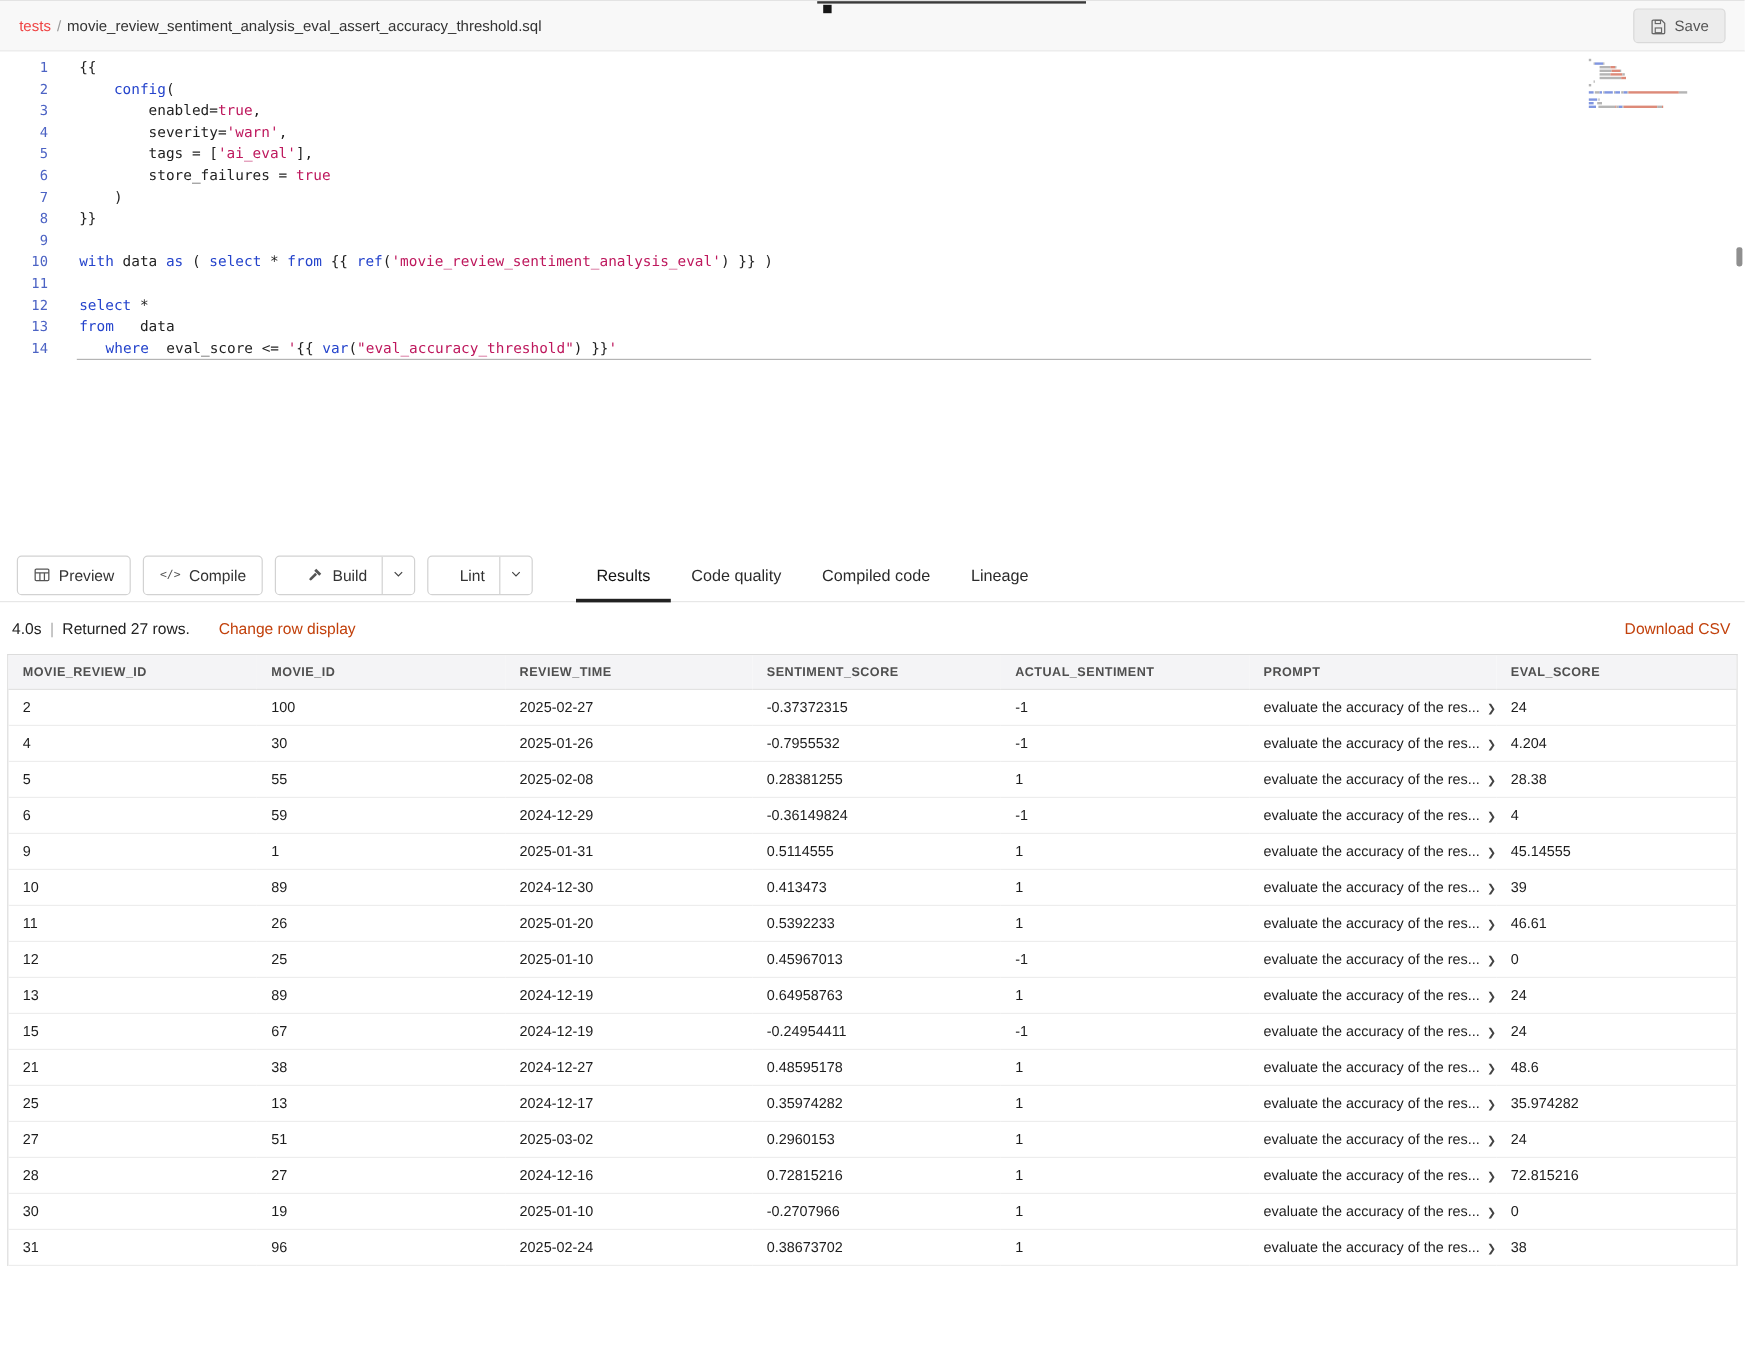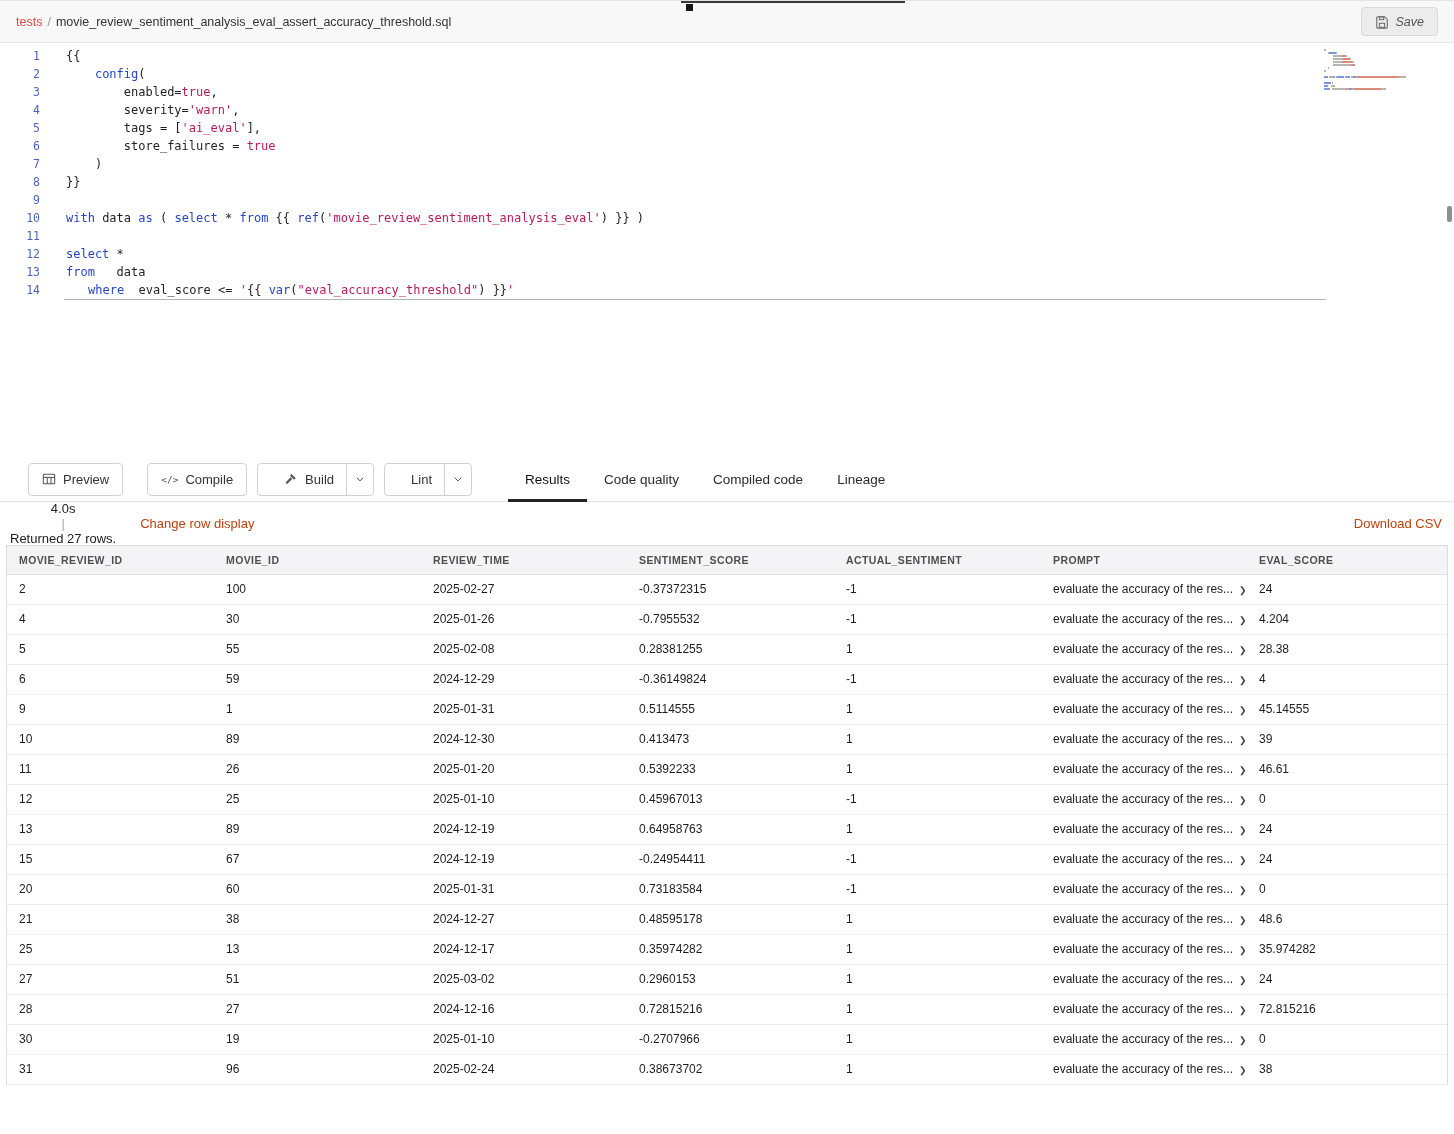--- a/index.html
+++ b/index.html
@@ -15,21 +15,21 @@
   .top-tab-icon { position:absolute; top:3px; left:686px; width:7px; height:7px; background:#161616; z-index:5; }
 
   
   .topbar { height:42px; background:#f8f8f8; border-bottom:1px solid #e6e6e6;
             display:flex; align-items:center; justify-content:space-between; padding:0 16px; }
   .breadcrumb { font-size:12.5px; }
   .breadcrumb .root { color:#ef4444; }
   .breadcrumb .sep { color:#999; margin:0 5px; }
   .breadcrumb .file { color:#333; }
   .save-btn { display:flex; align-items:center; gap:7px; background:#ececec; border:1px solid #d9d9d9;
-              border-radius:4px; height:29px; padding:0 13px; font-size:12.5px; color:#555; cursor:pointer;font-style:italic; }
+              border-radius:4px; height:29px; padding:0 13px; font-size:12.5px; color:#555; cursor:pointer; }
   .save-btn svg { display:block; }
 
   
   .editor { position:relative; height:414px; background:#fff; padding-top:4px; }
   .code-line { display:flex; height:18px; line-height:18px;
                font-family:"DejaVu Sans Mono", monospace; font-size:12px; }
   .gutter-num { flex:0 0 40px; text-align:right; color:#4c63c4; font-size:11.5px; }
   .code-text { white-space:pre; padding-left:26px; }
   .tok-k { color:#2544cc; }
   .tok-s { color:#be185d; }
@@ -41,35 +41,35 @@
   .minimap { position:absolute; top:6px; right:12px; width:118px; }
   .mm-line { height:2px; margin-bottom:1px; white-space:nowrap; font-size:0; }
   .mm-seg { display:inline-block; height:2px; }
   .mm-k { background:#8096e0; } .mm-s { background:#dd8a79; } .mm-p { background:#b5b5b5; }
   .editor-scrollbar { position:absolute; right:2px; top:163px; width:5px; height:16px; background:#8f8f8f; border-radius:2px; }
 
   
   .action-bar { height:45px; display:flex; align-items:center; gap:10px; padding:0 14px;
                 border-bottom:1px solid #e2e2e2; background:#fff; }
   .btn { display:flex; align-items:center; gap:7px; height:33px; border:1px solid #d2d2d2; border-radius:4px;
-         background:#fff; padding:0 13px; font-size:13px; color:#333; cursor:pointer;margin-left:14px; }
+         background:#fff; padding:0 13px; font-size:13px; color:#333; cursor:pointer; }
   .btn svg, .split-main svg { color:#555; display:block; }
   .code-glyph { font-family:"DejaVu Sans Mono", monospace; font-size:9.5px; color:#555; }
   .split-btn { display:flex; height:33px; border:1px solid #d2d2d2; border-radius:4px; overflow:hidden; background:#fff;padding-left:14px; }
   .split-main { display:flex; align-items:center; gap:7px; padding:0 12px; font-size:13px; color:#333; cursor:pointer; }
   .split-chev { display:flex; align-items:center; justify-content:center; width:27px; border-left:1px solid #d2d2d2;
                 color:#444; cursor:pointer; }
   .tabs { display:flex; margin-left:26px; align-self:stretch; }
   .tab { display:flex; align-items:center; padding:0 17px; font-size:13.5px; color:#2b2b2b; cursor:pointer; position:relative; }
   .tab.active { color:#111; }
   .tab.active::after { content:""; position:absolute; left:0; right:0; bottom:-1px; height:3px; background:#222; }
 
   
   .status-bar { display:flex; align-items:center; height:43px; padding:0 10px; font-size:13px; background:#fff; }
-  .status-left { display:flex; align-items:center; color:#222;flex-direction:column; }
+  .status-left { display:flex; align-items:center; color:#222; }
   .status-sep { color:#aaa; margin:0 7px; }
   .link { color:#c2410c; cursor:pointer; }
   .change-display { margin-left:24px; }
   .download-csv { margin-left:auto; padding-right:2px; }
 
   
   .table-wrap { margin:0 6px; border:1px solid #dcdcdc; border-bottom:none; }
   table { width:100%; border-collapse:collapse; table-layout:fixed; }
   th { background:#f4f4f6; height:28px; text-align:left; font-size:10.5px; font-weight:600; color:#4f4f4f;
        letter-spacing:0.4px; padding:0 0 0 12px; border-bottom:1px solid #e2e2e2; white-space:nowrap; }
@@ -354,29 +354,20 @@
           <tr>
             <td>15</td>
             <td>67</td>
             <td>2024-12-19</td>
             <td>-0.24954411</td>
             <td>-1</td>
             <td><span>evaluate the accuracy of the res...</span><span class="prompt-chevron">❯</span></td>
             <td>24</td>
           </tr>
           <tr>
-            <td>20</td>
-            <td>60</td>
-            <td>2025-01-31</td>
-            <td>0.73183584</td>
-            <td>-1</td>
-            <td><span>evaluate the accuracy of the res...</span><span class="prompt-chevron">❯</span></td>
-            <td>0</td>
-          </tr>
-          <tr>
             <td>21</td>
             <td>38</td>
             <td>2024-12-27</td>
             <td>0.48595178</td>
             <td>1</td>
             <td><span>evaluate the accuracy of the res...</span><span class="prompt-chevron">❯</span></td>
             <td>48.6</td>
           </tr>
           <tr>
             <td>25</td>

